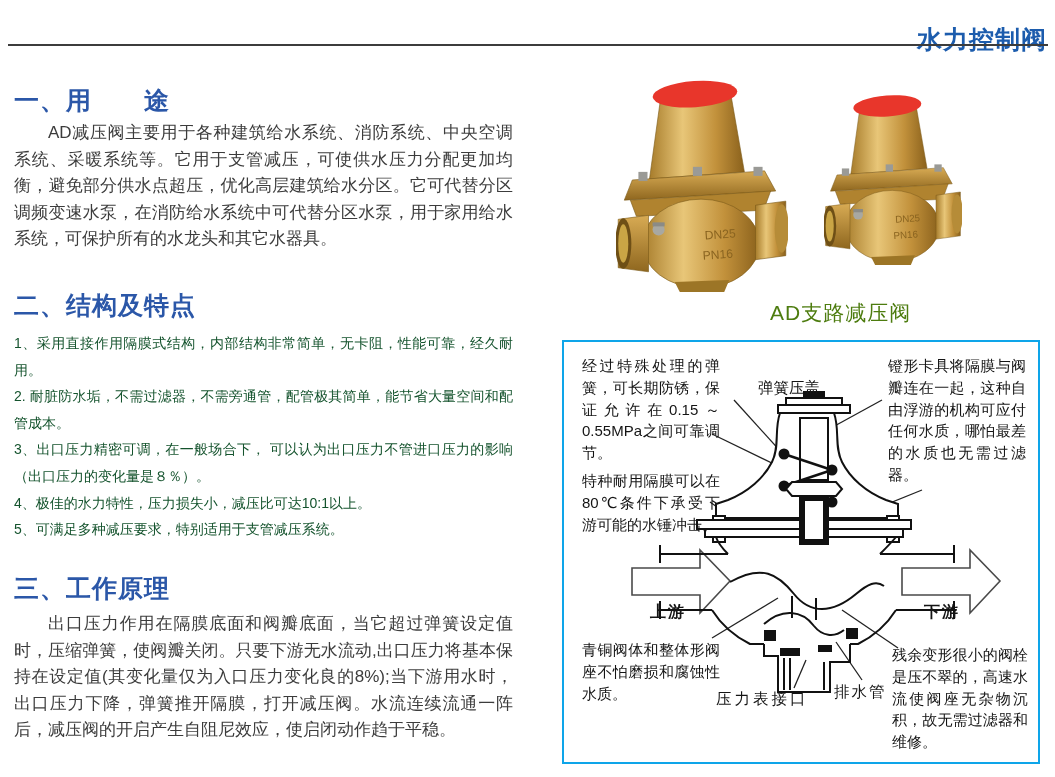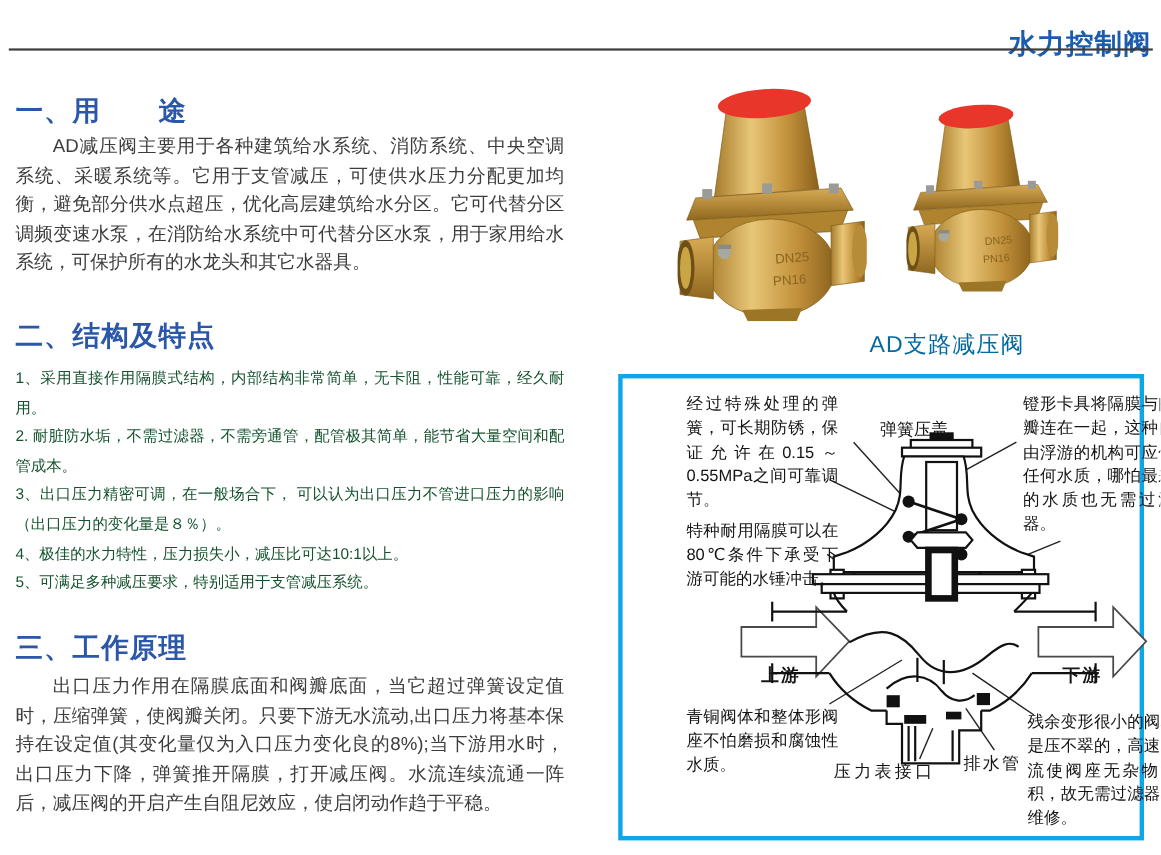--- a/index.html
+++ b/index.html
@@ -8,23 +8,23 @@
   .abs{position:absolute;}
   
   .doc-title{right:8px;top:8px;font-size:25px;font-weight:bold;color:#1c5cad;letter-spacing:1px;margin-top:15px;}
   .head-rule{left:8px;top:44px;width:1040px;height:2px;background:#3c3c3c;}
   
   .sec-heading{left:14px;font-size:25px;font-weight:600;color:#2b57a8;letter-spacing:1px;white-space:pre;}
   .body-text{left:14px;width:499px;font-size:17px;line-height:26.6px;text-align:justify;color:#3c3c3c;}
   .indent{text-indent:2em;}
   .feature-item{font-size:14px;line-height:26.6px;text-align:justify;color:#14532d;}
   
-  .caption{left:770px;top:299px;width:182px;text-align:center;font-size:21px;color:#0369a1;letter-spacing:1px;}
-  
-  .diagram-box{left:562px;top:340px;width:478px;height:424px;border:4px solid #0ea5e9;box-sizing:border-box;padding-left:40px;}
+  .caption{left:770px;top:299px;width:182px;text-align:left;font-size:21px;color:#4d7c0f;letter-spacing:1px;}
+  
+  .diagram-box{left:562px;top:340px;width:478px;height:424px;border:2px solid #0ea5e9;box-sizing:border-box;}
   .diagram-inner{position:relative;width:100%;height:100%;}
   .ann{position:absolute;font-size:15px;line-height:21.8px;color:#141414;text-align:justify;}
   .lbl{position:absolute;font-size:15.5px;color:#141414;white-space:nowrap;}
   .lbl-flow{font-size:16px;letter-spacing:2px;font-weight:bold;}
   svg{display:block;}
 </style>
 </head>
 <body>
 
 <div class="page">

